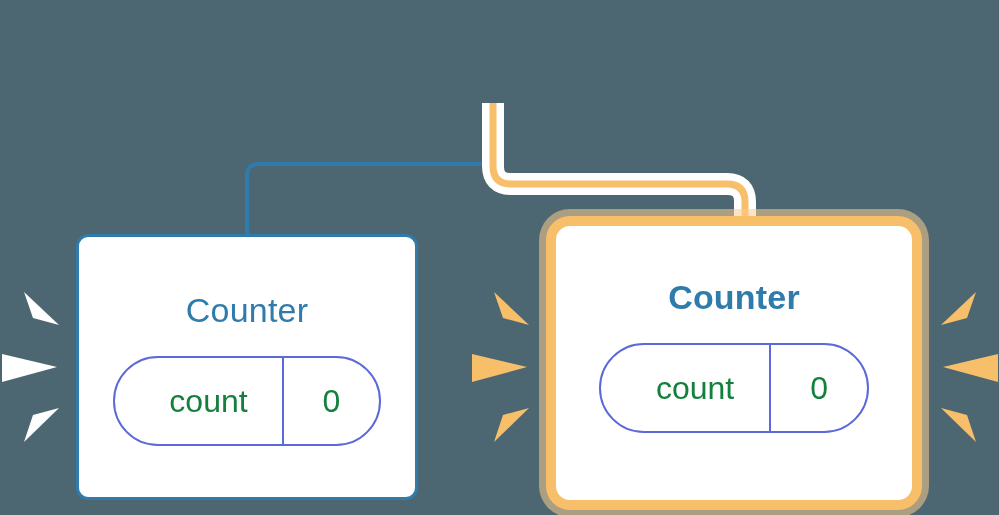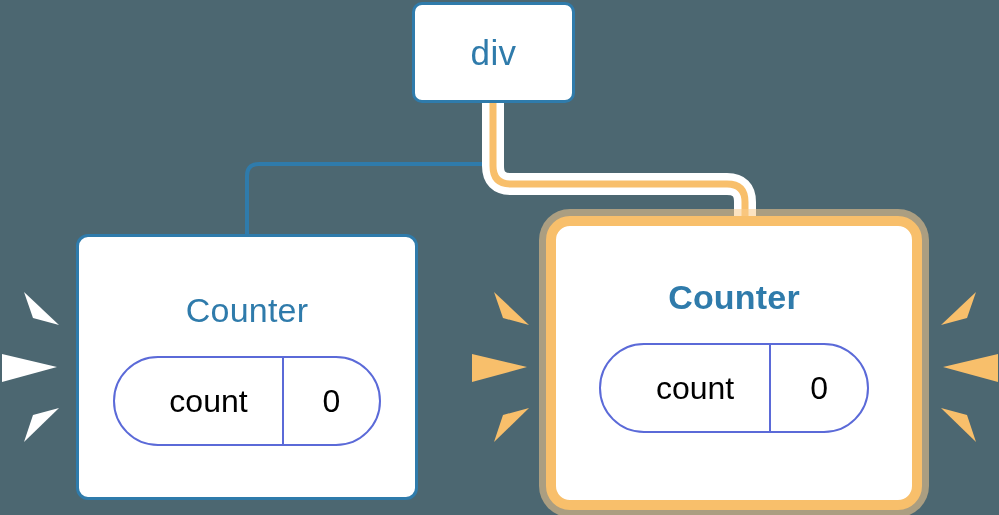--- a/index.html
+++ b/index.html
@@ -103,21 +103,21 @@
   }
   .node-counter-right .state-pill {
     margin-top: 26px;
     width: 266px;
     height: 86px;
   }
   .state-key, .state-val {
     display: flex;
     align-items: center;
     justify-content: center;
-    color: #000000;
+    color: #15803d;
     font-size: 32px;
   }
   .state-key {
     flex: 0 0 64%;
     border-right: 2px solid #5b6ad8;
     padding-left: 20px;
     box-sizing: border-box;
   }
   .state-val {
     flex: 1 1 auto;
@@ -142,23 +142,20 @@
 
   <svg id="wires" viewBox="0 0 999 515" width="999" height="515" xmlns="http://www.w3.org/2000/svg">
 
     <path d="M 493 103 L 493 152 Q 493 164 481 164 L 259 164 Q 247 164 247 176 L 247 234" fill="none" stroke="#2f7bab" stroke-width="4" stroke-linecap="butt"></path>
 
     <path d="M 493 103 L 493 166 Q 493 184 511 184 L 727 184 Q 745 184 745 202 L 745 238" fill="none" stroke="#ffffff" stroke-width="22" stroke-linecap="butt"></path>
 
     <path d="M 493 103 L 493 166 Q 493 184 511 184 L 727 184 Q 745 184 745 202 L 745 238" fill="none" stroke="#f8bf6b" stroke-width="7" stroke-linecap="butt"></path>
   </svg>
 
-  <div class="node node-div">
-    <span class="node-title">div</span>
-  </div>
 
   <div class="node node-counter-left">
     <span class="node-title">Counter</span>
 
     <div class="state-pill">
       <span class="state-key">count</span>
       <span class="state-val">0</span>
     </div>
   </div>
 

